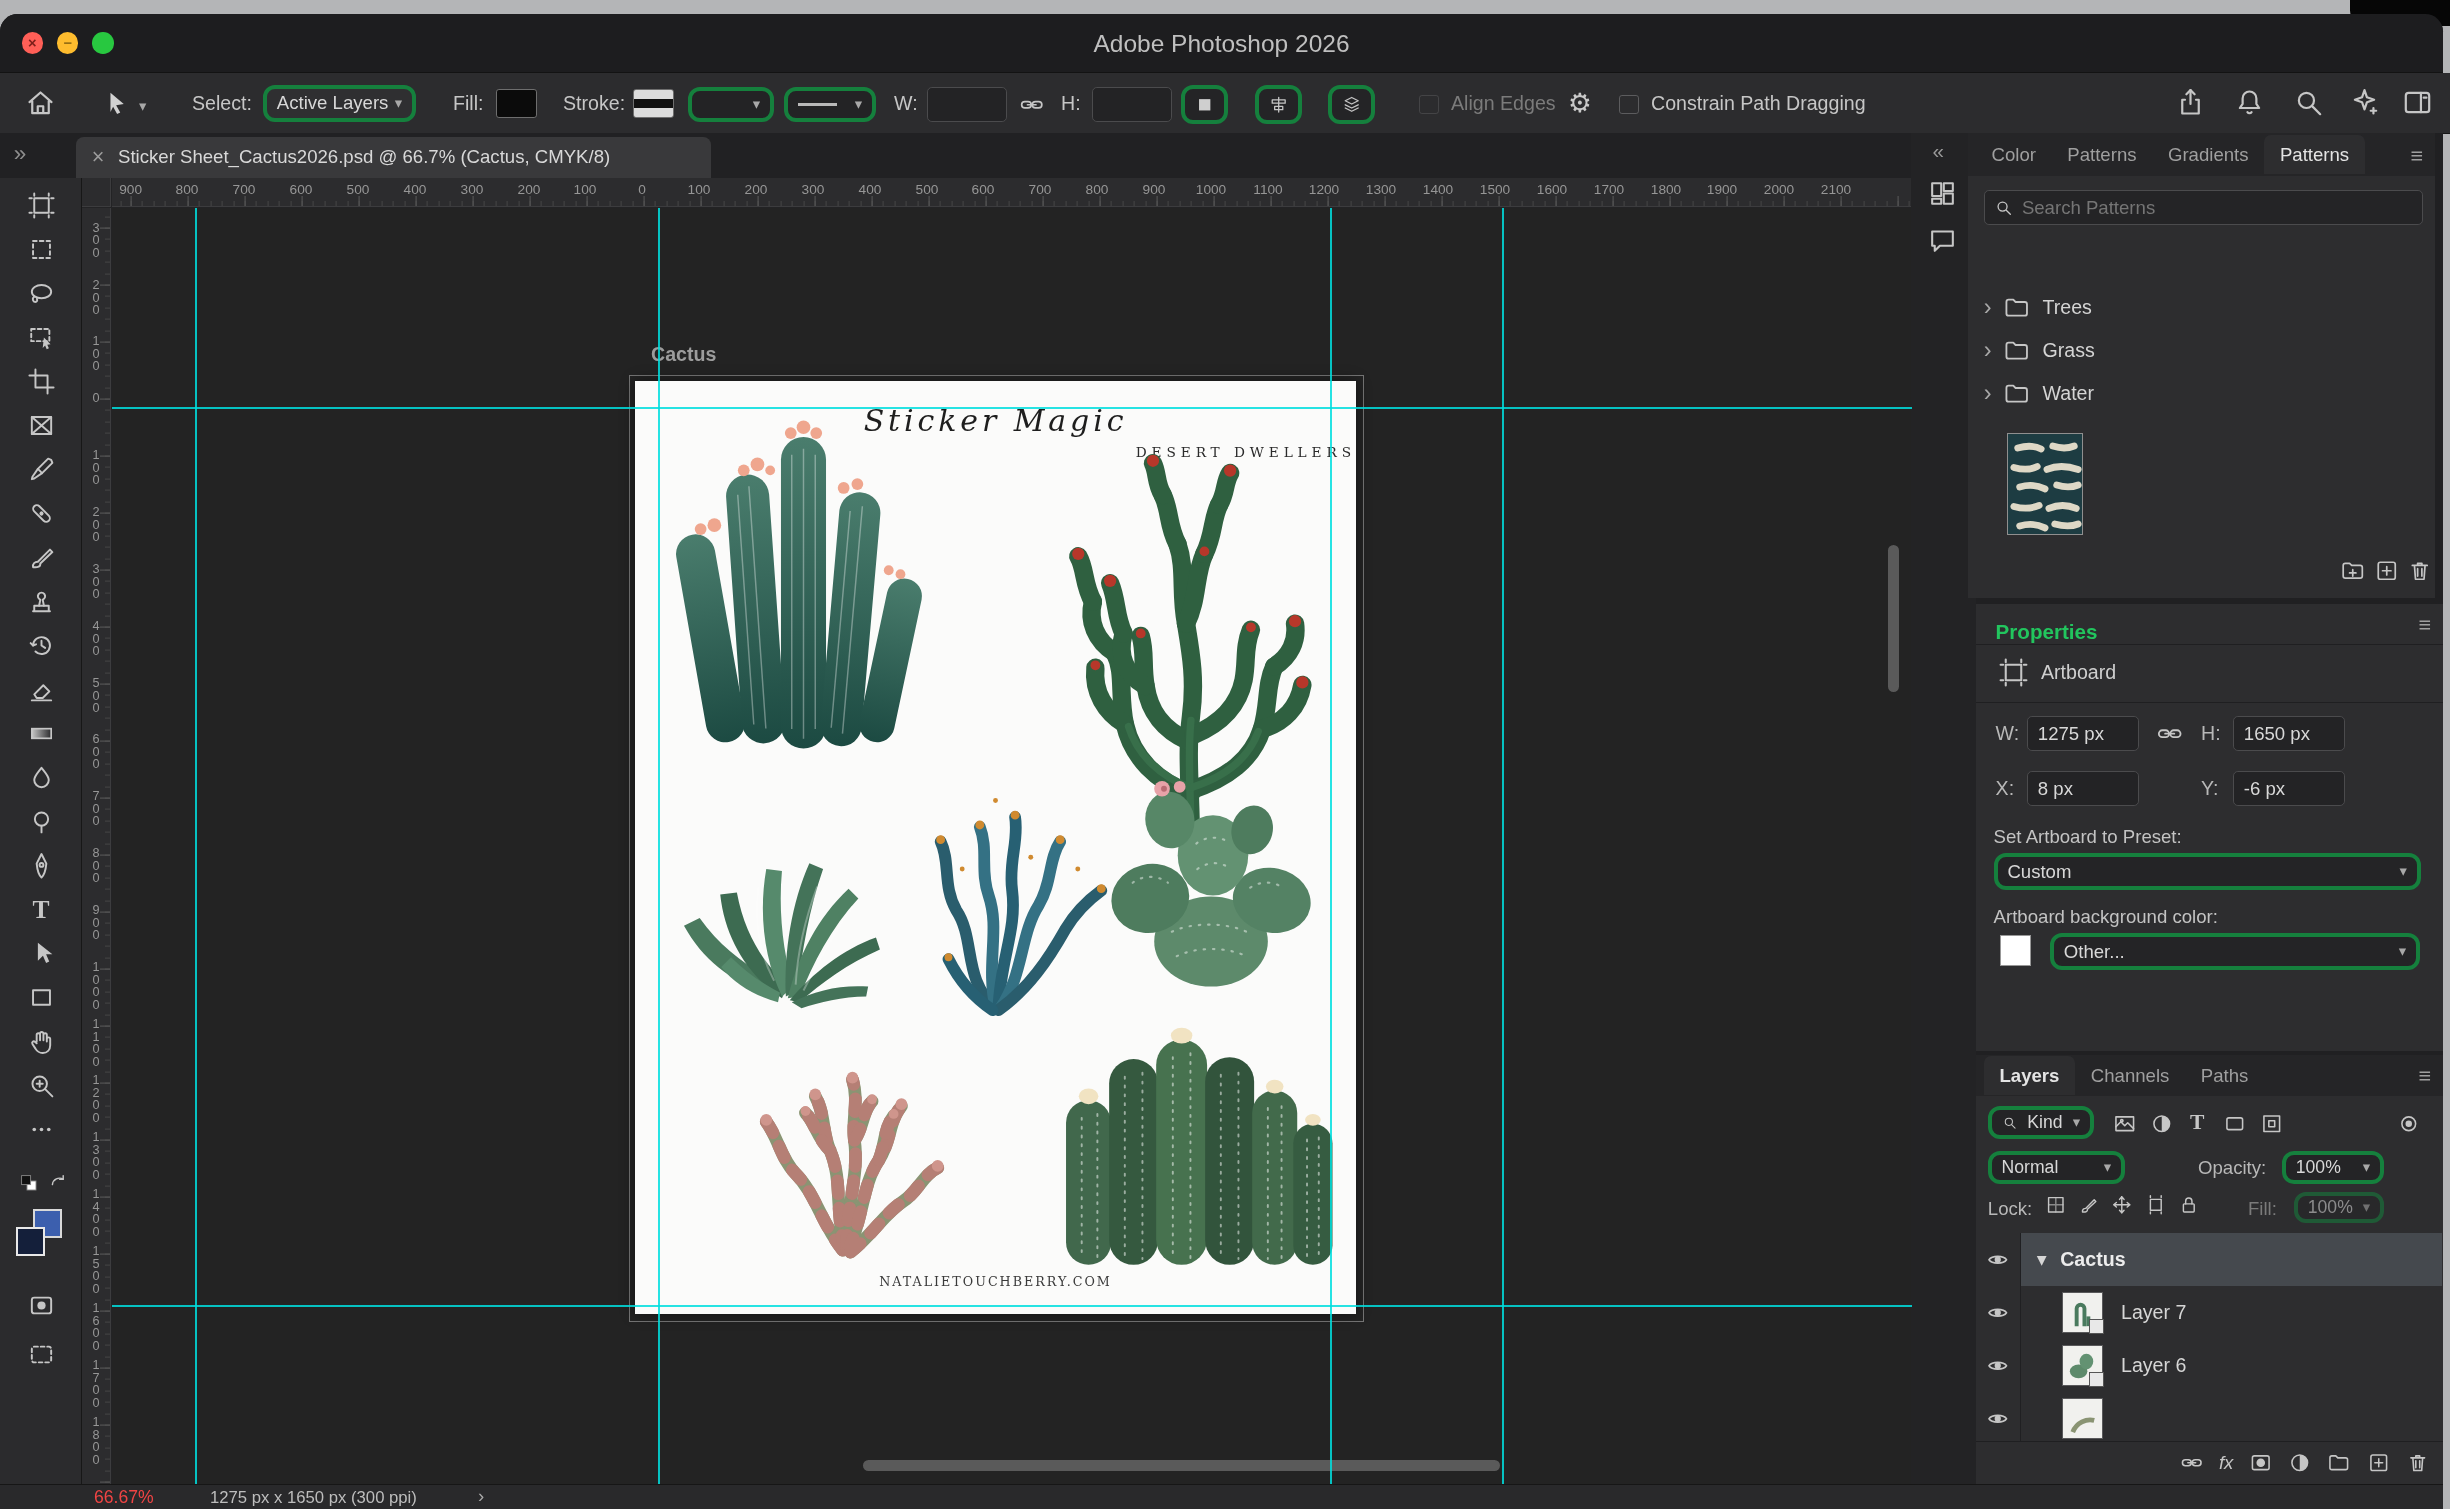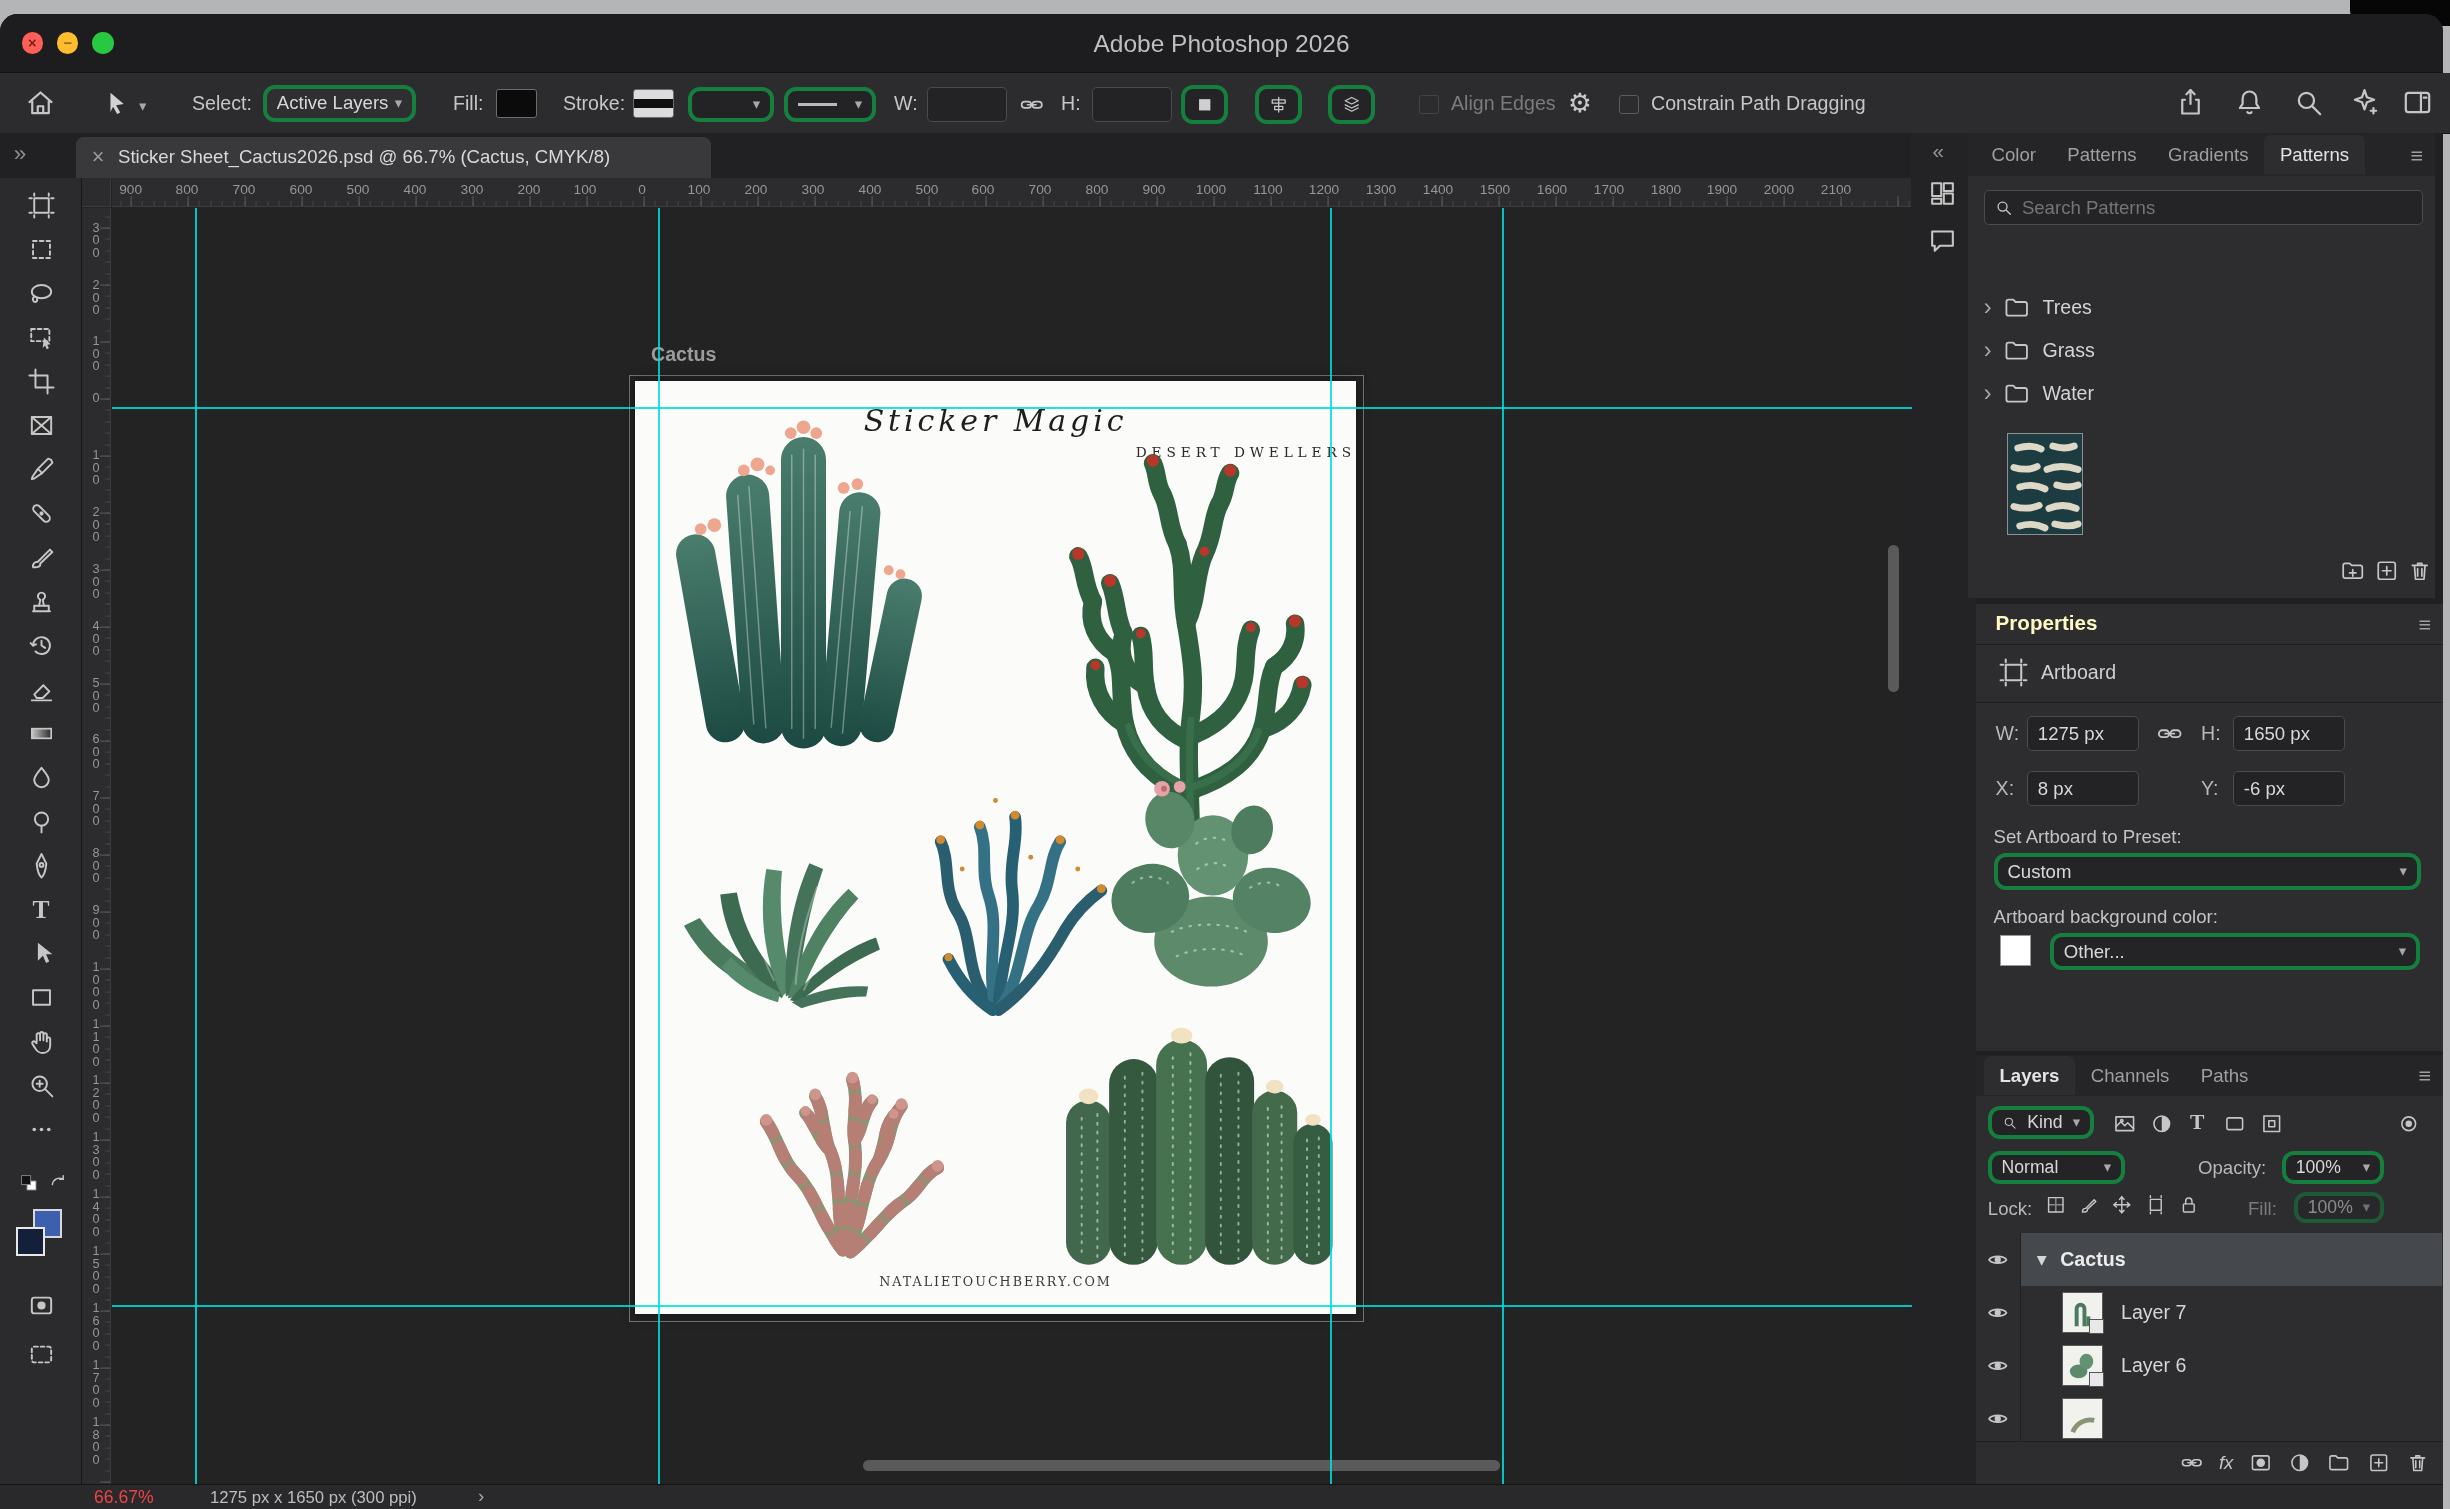--- a/index.html
+++ b/index.html
@@ -739,21 +739,21 @@
   <span class="abs" style="left:439px;top:425px">
     <svg width="25.5" height="25.5" viewBox="0 0 24 24" class="sv">
         <path d="M5 7h14M10 7V5h4v2M7 7l1 13h8l1-13"></path>
         <path d="M10 10v7M14 10v7"></path>
       </svg>
   </span>
 </div>
 
 <div class="abs" style="left:1976px;top:604px;width:467px;height:447px;background:#2d2d2f">
   <div class="abs" style="left:0;top:0;width:467px;height:41px;border-bottom:1px solid #1f1f21">
-    <span style="position:absolute;left:19.6px;top:7px;color:#fef9c3;font-size:20.6px;font-weight:bold">Properties</span>
+    <span style="position:absolute;left:19.6px;top:16px;color:#22c55e;font-size:20.6px;font-weight:bold">Properties</span>
     <span class="abs" style="right:11.8px;top:7.8px;color:#9f9f9f;font-size:21.6px">≡</span>
   </div>
   <span class="abs" style="left:21.6px;top:53px">
     <svg width="31" height="31" viewBox="0 0 24 24" class="sv">
         <rect x="6" y="6" width="12" height="12"></rect>
         <path d="M6 2v2M18 2v2M6 20v2M18 20v2M2 6h2M2 18h2M20 6h2M20 18h2"></path>
       </svg>
   </span>
   <span class="abs" style="left:65px;top:57px;color:#cfcfcf;font-size:19.6px">Artboard</span>
   <div class="abs" style="left:0;top:98px;width:467px;height:1px;background:#1f1f21"></div>

